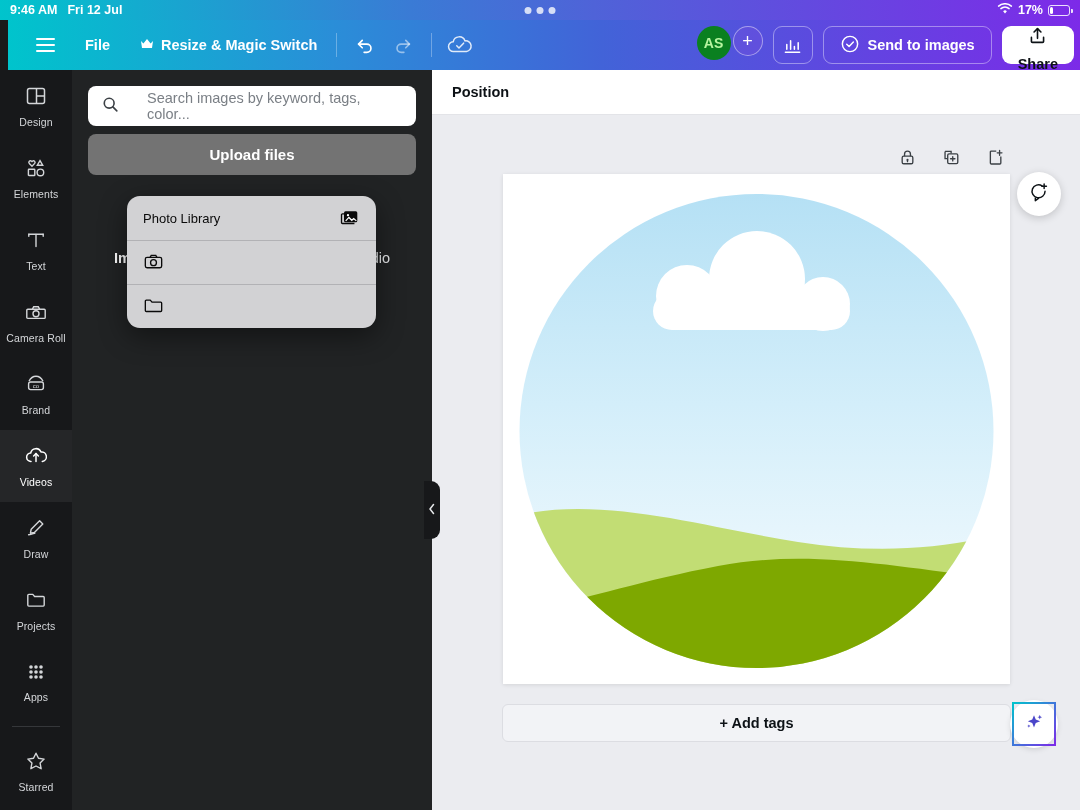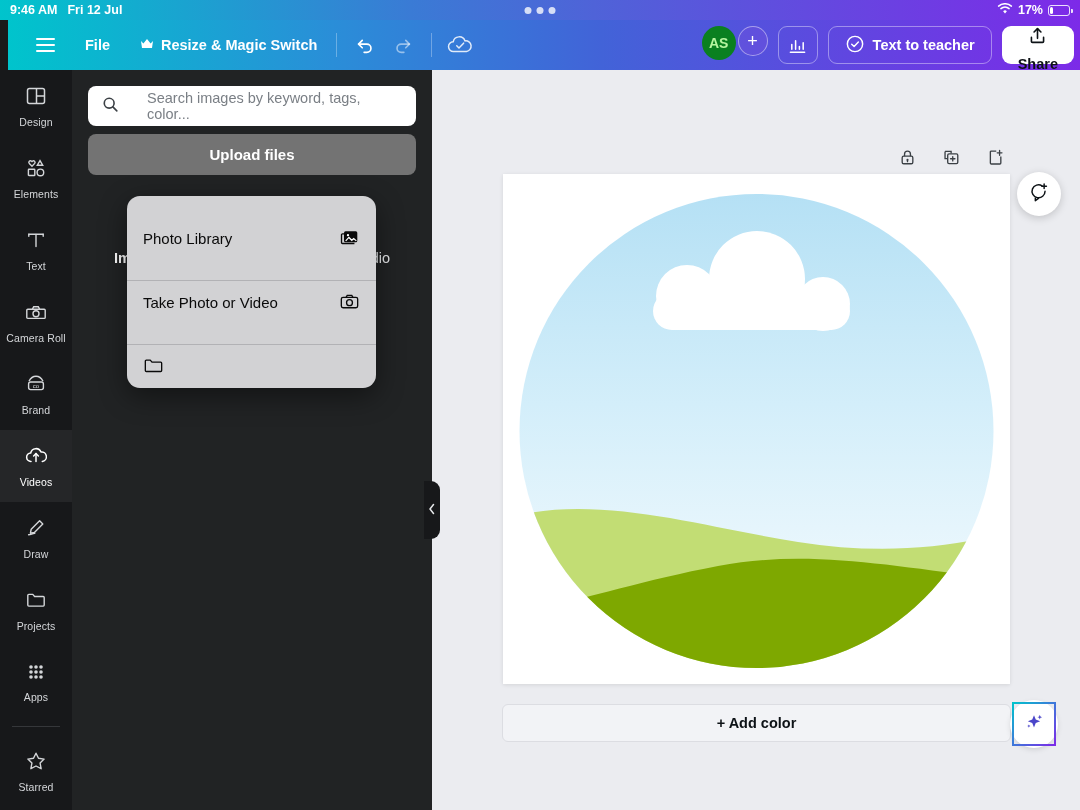--- a/index.html
+++ b/index.html
@@ -108,21 +108,21 @@
   #media-tabs .tab.active { color: #fff; font-weight: bold; }
 
   
   #action-sheet {
     position: absolute; top: 196px; left: 127px; width: 249px;
     background: #d2d2d4; border-radius: 13px; z-index: 60;
     box-shadow: 0 8px 28px rgba(0,0,0,.45); overflow: hidden;
   }
   .sheet-item {
     height: 44px; display: flex; align-items: center;
-    padding: 0 16px; cursor: pointer; color: #0a0a0a; font-size: 15px; margin-top: 20px;
+    padding: 0 16px; cursor: pointer; color: #0a0a0a; font-size: 13px;
   }
   .sheet-item + .sheet-item { border-top: 0.7px solid #b2b2b5; }
   .sheet-item .si-label { flex: 1; }
 
   
   #canvas-area {
     position: absolute; top: 70px; left: 432px; width: 648px; height: 740px;
     background: #ebecf0;
   }
   #context-bar {
@@ -245,21 +245,21 @@
             <path d="M2.5 17h15"></path>
           </svg>
       </div>
       <div id="send-teacher">
         <span>
           <svg width="20" height="20" viewBox="0 0 22 22" fill="none" stroke="#fff" stroke-width="1.6" stroke-linecap="round" stroke-linejoin="round">
               <circle cx="11" cy="11" r="8.4"></circle>
               <path d="M7.4 11.2l2.6 2.6 4.7-5"></path>
             </svg>
         </span>
-        <span>Text to teacher</span>
+        <span>Send to images</span>
       </div>
       <div id="share-btn">
         <span>
           <svg width="19" height="19" viewBox="0 0 20 20" fill="none" stroke="#0d1216" stroke-width="1.7" stroke-linecap="round" stroke-linejoin="round">
               <path d="M10 13V3"></path>
               <path d="M6.4 6.3L10 2.7l3.6 3.6"></path>
               <path d="M3.6 12v4.2a1 1 0 0 0 1 1h10.8a1 1 0 0 0 1-1V12"></path>
             </svg>
         </span>
         <span>Share</span>
@@ -412,40 +412,42 @@
       <span>
         <svg width="21" height="19" viewBox="0 0 22 20" fill="none" stroke="#0a0a0a" stroke-width="1.4">
             <rect x="5.2" y="4.6" width="14" height="11.4" rx="1.6" fill="#0a0a0a" stroke="none"></rect>
             <path d="M5.2 7.2H3.6a1 1 0 0 0-1 1v8.2a1 1 0 0 0 1 1h12.6"></path>
             <circle cx="9.4" cy="8.6" r="1.2" fill="#fff" stroke="none"></circle>
             <path d="M7 14.6l3.4-3.6 3 3 2-1.8 2.8 2.4" stroke="#fff" stroke-width="1.3" fill="none"></path>
           </svg>
       </span>
     </div>
     <div class="sheet-item">
-      <span class="si-label">Take Photo or Video</span>
       <span>
         <svg width="21" height="19" viewBox="0 0 22 20" fill="none" stroke="#0a0a0a" stroke-width="1.4">
             <rect x="2.4" y="5.6" width="17.2" height="11" rx="1.8"></rect>
             <path d="M7.4 5.6l1.2-2h4.8l1.2 2"></path>
             <circle cx="11" cy="11.2" r="3.1"></circle>
           </svg>
       </span>
     </div>
     <div class="sheet-item">
       <span>
         <svg width="21" height="19" viewBox="0 0 22 20" fill="none" stroke="#0a0a0a" stroke-width="1.4" stroke-linejoin="round">
             <path d="M2.4 5.4a1 1 0 0 1 1-1h4.2l1.8 2.1h9.2a1 1 0 0 1 1 1v7.8a1 1 0 0 1-1 1H3.4a1 1 0 0 1-1-1V5.4z"></path>
           </svg>
       </span>
     </div>
   </div>
 
   <div id="canvas-area">
 
+    <div id="context-bar">
+      <span class="ctx-label">Position</span>
+    </div>
 
     <div id="page-tools">
       <span class="pt">
         <svg width="19" height="19" viewBox="0 0 20 20" fill="none" stroke="#3b4045" stroke-width="1.4">
             <rect x="4.4" y="8.6" width="11.2" height="8" rx="1.6"></rect>
             <path d="M6.9 8.6V6.4a3.1 3.1 0 0 1 6.2 0v2.2"></path>
             <circle cx="10" cy="12.4" r="1.1" fill="#3b4045" stroke="none"></circle>
             <path d="M10 12.8v1.6" stroke-linecap="round"></path>
           </svg>
       </span>
@@ -499,21 +501,21 @@
           </g>
 
           <path d="M0 345 C 90 318, 195 352, 295 368 C 370 380, 440 376, 507 358 L 507 510 L 0 510 Z" fill="#c2dd74"></path>
 
           <path d="M0 440 C 70 430, 130 408, 215 392 C 310 374, 395 394, 507 406 L 507 510 L 0 510 Z" fill="#7ea800"></path>
         </g>
       </svg>
     </div>
 
     <div id="add-page-btn">
-      <span>+ Add color</span>
+      <span>+ Add tags</span>
     </div>
 
     <div id="magic-fab">
       <span>
         <svg width="22" height="22" viewBox="0 0 24 24" fill="#4a45c9">
             <path d="M12 4.5l1.9 4.8 4.8 1.9-4.8 1.9L12 18l-1.9-4.9-4.8-1.9 4.8-1.9L12 4.5z"></path>
             <path d="M18.3 4.2l.7 1.8 1.8.7-1.8.7-.7 1.8-.7-1.8-1.8-.7 1.8-.7.7-1.8z"></path>
             <path d="M6.4 14.6l.5 1.3 1.3.5-1.3.5-.5 1.3-.5-1.3-1.3-.5 1.3-.5.5-1.3z"></path>
           </svg>
       </span>

